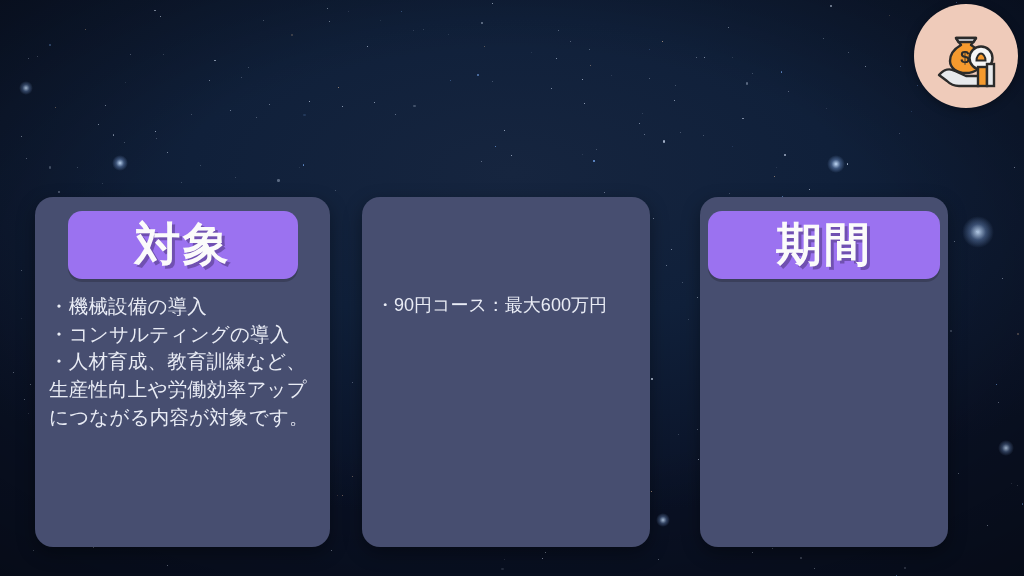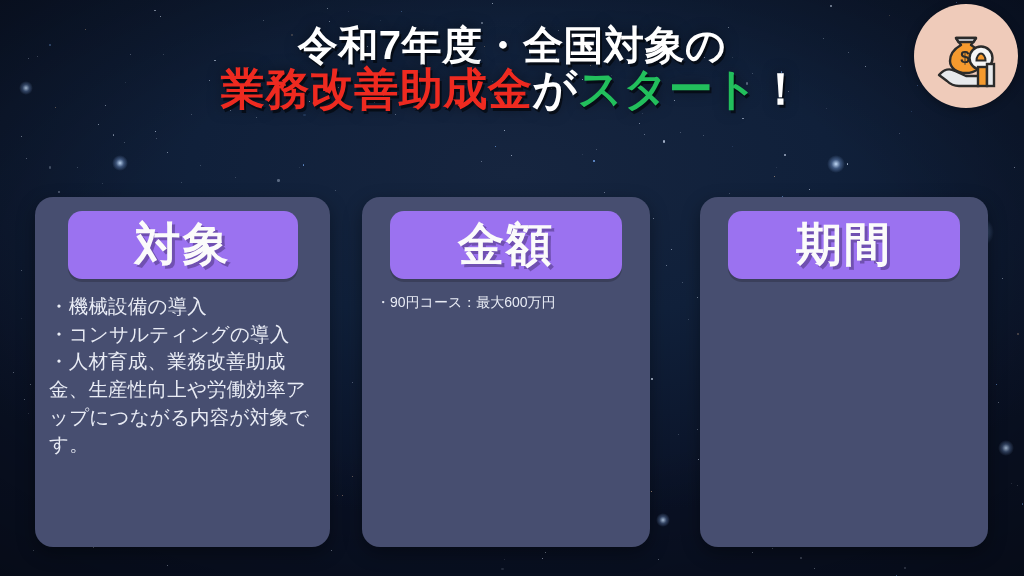--- a/index.html
+++ b/index.html
@@ -52,21 +52,21 @@
   
   .cards{position:absolute;left:0;top:0;width:1024px;height:576px;z-index:4;}
   .card{
     position:absolute;top:197px;height:350px;
     background:#474e70;border-radius:18px;
     box-shadow:0 6px 18px rgba(0,0,0,.35);
     overflow:hidden;
   }
   #card-1{left:35px;width:295px;}
   #card-2{left:362px;width:288px;}
-  #card-3{left:700px;width:288px;}
+  #card-3{left:700px;width:248px;}
 
   .pill{
     position:absolute;left:50%;transform:translateX(-50%);
     top:14px;border-radius:14px;background:#9b72f0;
     display:flex;align-items:center;justify-content:center;
     box-shadow:0 3px 0 rgba(0,0,0,.18);
   }
   #card-1 .pill{width:230px;height:68px;}
   #card-2 .pill{width:232px;height:68px;}
   #card-3 .pill{width:232px;height:68px;}
@@ -81,21 +81,21 @@
   }
   .txt-block{
     padding:0 14px 0 14px;font-size:19.5px;line-height:1.42;
     letter-spacing:.2px;white-space:pre-wrap;
   }
   #card-3 .txt-block{padding-left:16px;padding-right:10px;font-size:18.5px;line-height:1.45;}
 
   .ul{margin:0;padding:0 12px 0 40px;font-size:19.5px;line-height:1.42;list-style:disc;}
   .ul li{margin:0 0 1px 0;}
   .ul li::marker{color:#e9ecf5;font-size:17px;}
-  .plain-line{padding:0 10px 0 14px;font-size:14px;line-height:1.42;}
+  .plain-line{padding:0 10px 0 14px;font-size:18px;line-height:1.42;}
 </style>
 </head>
 <body>
 
 <div class="stage">
 
   <div class="bg"></div>
   <div class="stars" id="starfield">
       <i style="width: 1px; height: 1px; left: 76.268px; top: 462.896px; opacity: 0.43; background: rgb(127, 180, 255);"></i>
       <i style="width: 1px; height: 1px; left: 713.413px; top: 232.42px; opacity: 0.55; background: rgb(220, 233, 255);"></i>
@@ -439,24 +439,20 @@
       <i style="width: 1px; height: 1px; left: 380.17px; top: 488.84px; opacity: 0.33; background: rgb(127, 180, 255);"></i>
       <div class="glow" style="left: 962px; top: 216px; width: 32px; height: 32px;"></div>
       <div class="glow" style="left: 827px; top: 155px; width: 18px; height: 18px;"></div>
       <div class="glow" style="left: 112px; top: 155px; width: 16px; height: 16px;"></div>
       <div class="glow" style="left: 656px; top: 513px; width: 14px; height: 14px;"></div>
       <div class="glow" style="left: 19px; top: 81px; width: 14px; height: 14px;"></div>
       <div class="glow" style="left: 998px; top: 440px; width: 16px; height: 16px;"></div>
     </div>
   <div class="vign"></div>
 
-  <div class="title">
-    <span class="ln ln1">令和7年度・全国対象の</span>
-    <span class="ln ln2"><span class="red">業務改善助成金</span><span class="wht">が</span><span class="grn">スタート</span><span class="exc">！</span></span>
-  </div>
 
   <div class="icon-badge">
     <svg width="74" height="74" viewBox="0 0 74 74" aria-hidden="true">
 
       <path d="M27 19 h20 l-5 7 c7 4 11 10 11 16 c0 7 -7 12 -16 12 c-9 0 -16 -5 -16 -12 c0 -6 4 -12 11 -16 z" fill="#f59a2e" stroke="#2b2b2b" stroke-width="2.4" stroke-linejoin="round"></path>
       <path d="M27 19 h20 l-2.5 4 h-15 z" fill="#e7e9ec" stroke="#2b2b2b" stroke-width="2.4" stroke-linejoin="round"></path>
       <text x="36" y="44" font-family="'Liberation Sans',sans-serif" font-size="17" font-weight="700" fill="#2b2b2b" text-anchor="middle">$</text>
 
       <circle cx="52" cy="39" r="11.5" fill="#f6f6f6" stroke="#2b2b2b" stroke-width="2.4"></circle>
       <path d="M47.5 41.5 c0 -4 2.5 -7 4.5 -7 c2 0 4.5 3 4.5 7 z" fill="#f59a2e" stroke="#2b2b2b" stroke-width="2"></path>
@@ -469,28 +465,25 @@
 
   <div class="cards">
 
     <div class="card" id="card-1">
       <div class="pill">
         <span class="pill-label">対象</span>
       </div>
       <div class="body">
         <div class="txt-block">・機械設備の導入
 ・コンサルティングの導入
-・人材育成、業務改善助成金、生産性向上や労働効率アップにつながる内容が対象です。</div>
+・人材育成、教育訓練など、生産性向上や労働効率アップにつながる内容が対象です。</div>
       </div>
     </div>
 
     <div class="card" id="card-2">
-      <div class="pill">
-        <span class="pill-label">金額</span>
-      </div>
       <div class="body">
         <div class="plain-line">・90円コース：最大600万円</div>
       </div>
     </div>
 
     <div class="card" id="card-3">
       <div class="pill">
         <span class="pill-label">期間</span>
       </div>
     </div>

